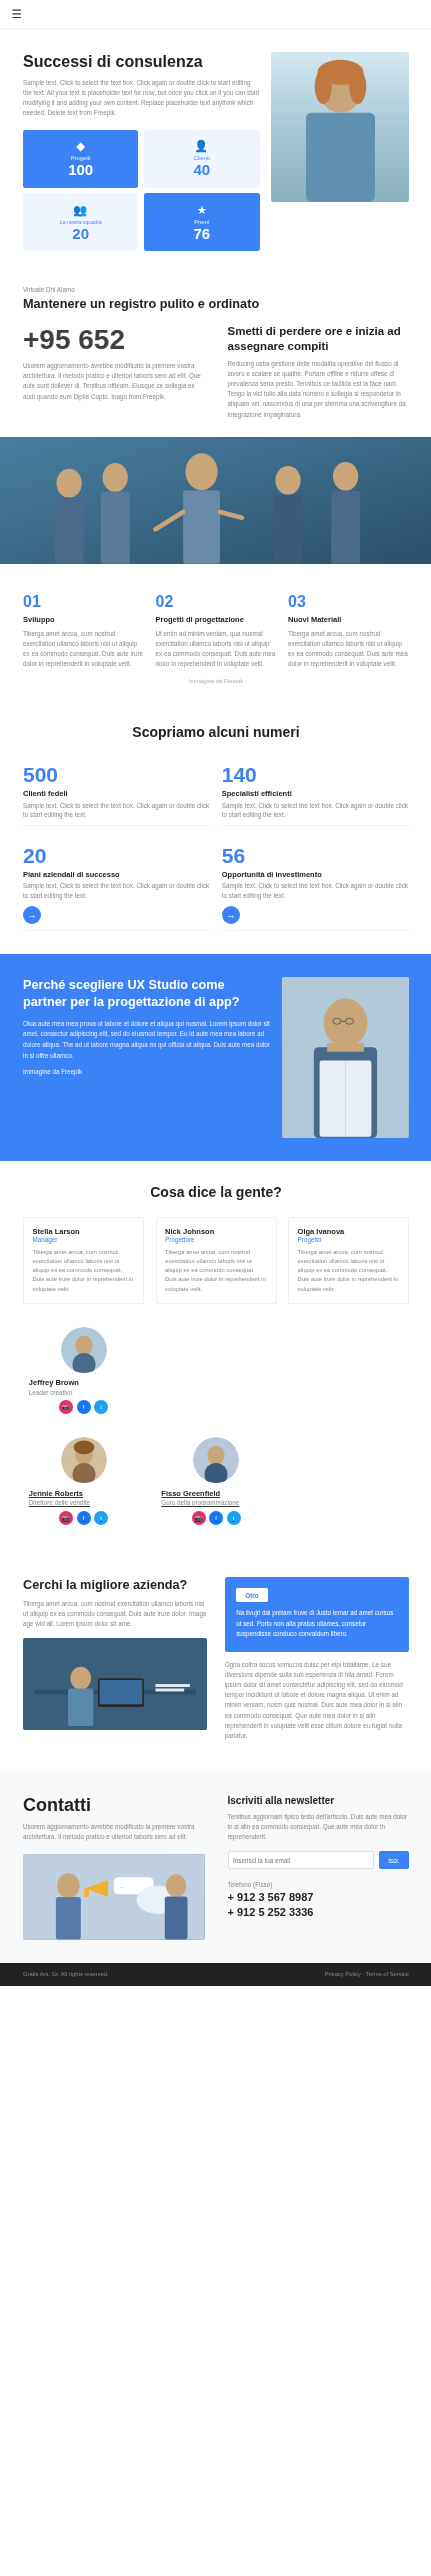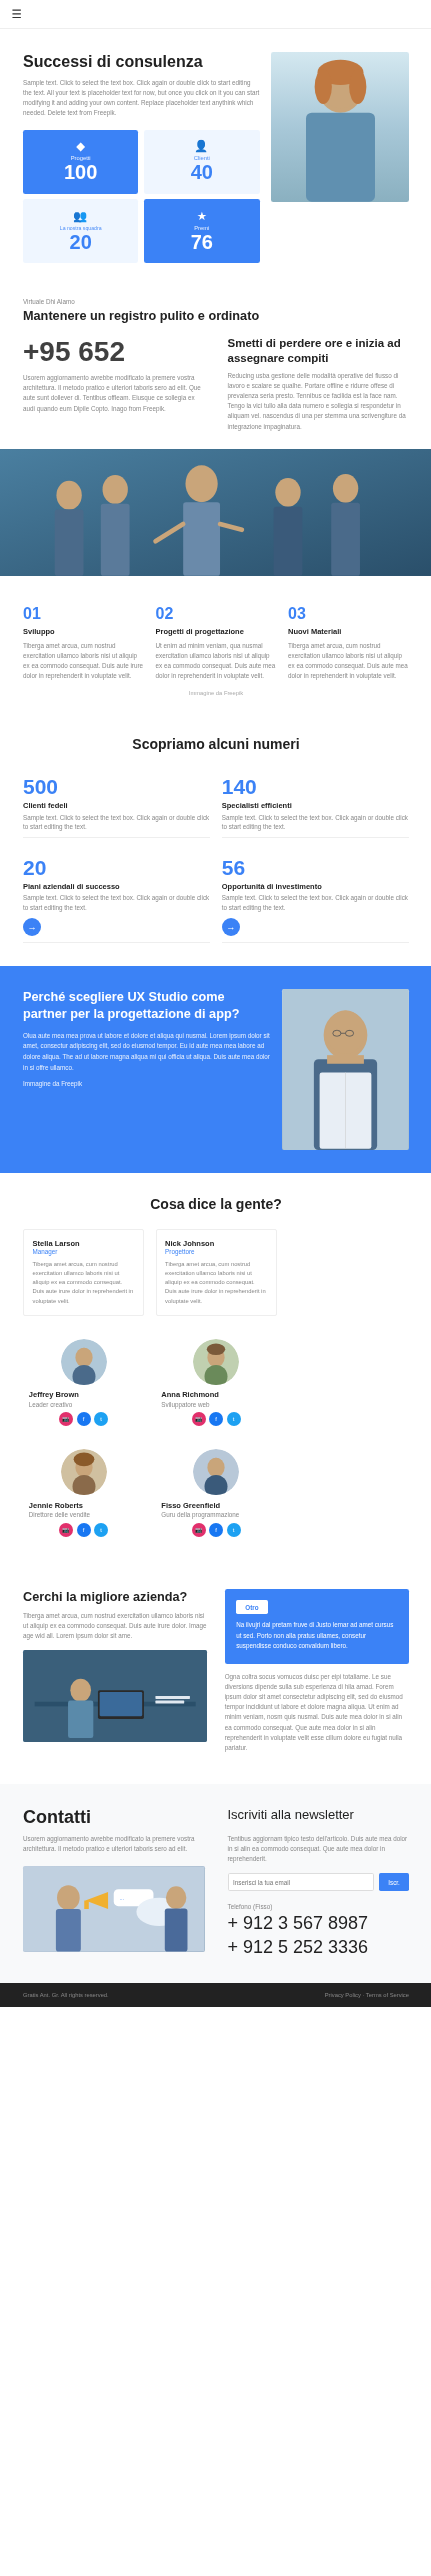--- a/index.html
+++ b/index.html
@@ -14,21 +14,21 @@
     .hero-left { flex: 1; }
     .hero-title { font-size: 16px; font-weight: 700; color: #222; margin-bottom: 7px; line-height: 1.2; }
     .hero-text { font-size: 6.3px; color: #888; line-height: 1.6; margin-bottom: 11.5px; }
     .hero-image { width: 138px; height: 150px; background: #b0c4de; border-radius: 2.3px; overflow: hidden; }
 
     
     .stats-grid { display: grid; grid-template-columns: repeat(2, 1fr); gap: 5.8px; margin-top: 5.8px; }
     .stat-card { background: #3b82f6; color: #fff; padding: 9.2px; border-radius: 2.3px; display: flex; flex-direction: column; align-items: center; justify-content: center; min-height: 46px; }
     .stat-card.light { background: #eff6ff; color: #3b82f6; }
     .stat-icon { font-size: 11.5px; margin-bottom: 2.3px; }
-    .stat-number { font-size: 20px; font-weight: 700; }
+    .stat-number { font-size: 15px; font-weight: 700; }
     .stat-label { font-size: 5.8px; opacity: 0.9; }
 
     
     .counter-section { padding: 17.3px 23px; }
     .counter-section .section-label { font-size: 6.3px; color: #888; margin-bottom: 2.9px; }
     .big-number { font-size: 28px; font-weight: 700; color: #404040; margin-bottom: 5.8px; }
     .counter-layout { display: flex; gap: 23px; align-items: flex-start; }
     .counter-left { flex: 1; }
     .counter-right { flex: 1; }
     .counter-right h3 { font-size: 11.5px; font-weight: 700; color: #222; margin-bottom: 5.8px; line-height: 1.3; }
@@ -101,26 +101,26 @@
     .phone-cta .phone-number { font-size: 12.7px; font-weight: 700; }
 
     
     .contacts-section { padding: 23px; background: #f8f9fa; }
     .contacts-layout { display: flex; gap: 23px; }
     .contacts-left { flex: 1; }
     .contacts-left h2 { font-size: 18px; font-weight: 700; color: #222; margin-bottom: 5.8px; }
     .contacts-left p { font-size: 6.3px; color: #888; line-height: 1.6; margin-bottom: 11.5px; }
     .contacts-image { width: 100%; height: 86px; background: linear-gradient(135deg, #c0d0e0 0%, #90a8bc 100%); border-radius: 2.3px; overflow: hidden; }
     .contacts-right { flex: 1; }
-    .contacts-right h3 { font-size: 13px; font-weight: 400; color: #222; margin-bottom: 12px; }
+    .contacts-right h3 { font-size: 10px; font-weight: 700; color: #222; margin-bottom: 6px; }
     .contacts-right p { font-size: 6.3px; color: #888; line-height: 1.6; margin-bottom: 8.6px; }
     .newsletter-row { display: flex; gap: 4.6px; margin-bottom: 11.5px; }
     .newsletter-input { flex: 1; border: 0.6px solid #ddd; padding: 4.6px; border-radius: 1.7px; font-size: 6.3px; }
     .btn-blue { background: #3b82f6; color: #fff; border: none; padding: 4.6px 9.2px; border-radius: 1.7px; font-size: 6.3px; cursor: pointer; }
-    .phone-large { font-size: 18px; font-weight: 400; color: #222; margin-bottom: 2.9px; }
+    .phone-large { font-size: 11px; font-weight: 700; color: #222; margin-bottom: 2.9px; }
 
     
     .footer { background: #222; padding: 8.6px 23px; display: flex; justify-content: space-between; align-items: center; }
     .footer-text { font-size: 5.8px; color: #888; }
 
     
     .person-silhouette { width: 100%; height: 100%; background: linear-gradient(180deg, #d4e8f0 0%, #a8c8d8 50%, #8ab0c0 100%); display: flex; align-items: flex-end; justify-content: center; }
   </style>
 </head>
 <body>
@@ -300,20 +300,25 @@
     <div class="testimonial-card">
       <div class="testimonial-name">Stella Larson</div>
       <div class="testimonial-role">Manager</div>
       <div class="testimonial-text">Tiberga amet arcua, cum nostrud exercitation ullamco laboris nisi ut aliquip ex ea commodo consequat. Duis aute irure dolor in reprehenderit in voluptate velit.</div>
     </div>
     <div class="testimonial-card">
       <div class="testimonial-name">Nick Johnson</div>
       <div class="testimonial-role">Progettore</div>
       <div class="testimonial-text">Tiberga amet arcua, cum nostrud exercitation ullamco laboris nisi ut aliquip ex ea commodo consequat. Duis aute irure dolor in reprehenderit in voluptate velit.</div>
     </div>
+    <div class="testimonial-card">
+      <div class="testimonial-name">Olga Ivanova</div>
+      <div class="testimonial-role">Progetto</div>
+      <div class="testimonial-text">Tiberga amet arcua, cum nostrud exercitation ullamco laboris nisi ut aliquip ex ea commodo consequat. Duis aute irure dolor in reprehenderit in voluptate velit.</div>
+    </div>
   </div>
 
   <div style="display:grid; grid-template-columns: repeat(3, 1fr); gap:11.5px; margin-bottom:11.5px;">
 
     <div class="team-card">
       <div class="team-avatar">
         <svg width="46" height="46" viewBox="0 0 80 80">
           <circle cx="40" cy="40" r="40" fill="#b0c8d8"></circle>
           <ellipse cx="40" cy="32" rx="15" ry="17" fill="#c9a57a"></ellipse>
           <ellipse cx="40" cy="65" rx="20" ry="20" fill="#4a6a8a"></ellipse>
@@ -322,43 +327,25 @@
       </div>
       <div class="team-name">Jeffrey Brown</div>
       <div class="team-role">Leader creativo</div>
       <div class="social-icons">
         <span class="social-icon instagram">📷</span>
         <span class="social-icon facebook">f</span>
         <span class="social-icon twitter">t</span>
       </div>
     </div>
 
-    <div class="team-card">
-      <div class="team-avatar">
-        <svg width="46" height="46" viewBox="0 0 80 80">
-          <circle cx="40" cy="40" r="40" fill="#c0d0b0"></circle>
-          <ellipse cx="40" cy="32" rx="15" ry="17" fill="#c9a57a"></ellipse>
-          <ellipse cx="40" cy="65" rx="20" ry="20" fill="#6a8a5a"></ellipse>
-          <ellipse cx="40" cy="30" rx="13" ry="15" fill="#c9a57a"></ellipse>
-          <ellipse cx="40" cy="18" rx="16" ry="10" fill="#7a5a3a"></ellipse>
-        </svg>
-      </div>
-      <div class="team-name">Anna Richmond</div>
-      <div class="team-role">Sviluppatore web</div>
-      <div class="social-icons">
-        <span class="social-icon instagram">📷</span>
-        <span class="social-icon facebook">f</span>
-        <span class="social-icon twitter">t</span>
-      </div>
-    </div>
 
     <div></div>
   </div>
 
-  <div style="display:grid; grid-template-columns: repeat(3, 1fr); gap:11.5px;">
+  <div style="display:grid; grid-template-columns: repeat(3, 1fr); gap:11.5px;text-decoration:underline;">
 
     <div class="team-card">
       <div class="team-avatar">
         <svg width="46" height="46" viewBox="0 0 80 80">
           <circle cx="40" cy="40" r="40" fill="#d0c0a0"></circle>
           <ellipse cx="40" cy="32" rx="15" ry="17" fill="#c9a57a"></ellipse>
           <ellipse cx="40" cy="65" rx="20" ry="20" fill="#8a6a4a"></ellipse>
           <ellipse cx="40" cy="30" rx="13" ry="15" fill="#c9a57a"></ellipse>
           <ellipse cx="40" cy="18" rx="18" ry="12" fill="#8a5a2a"></ellipse>
         </svg>

